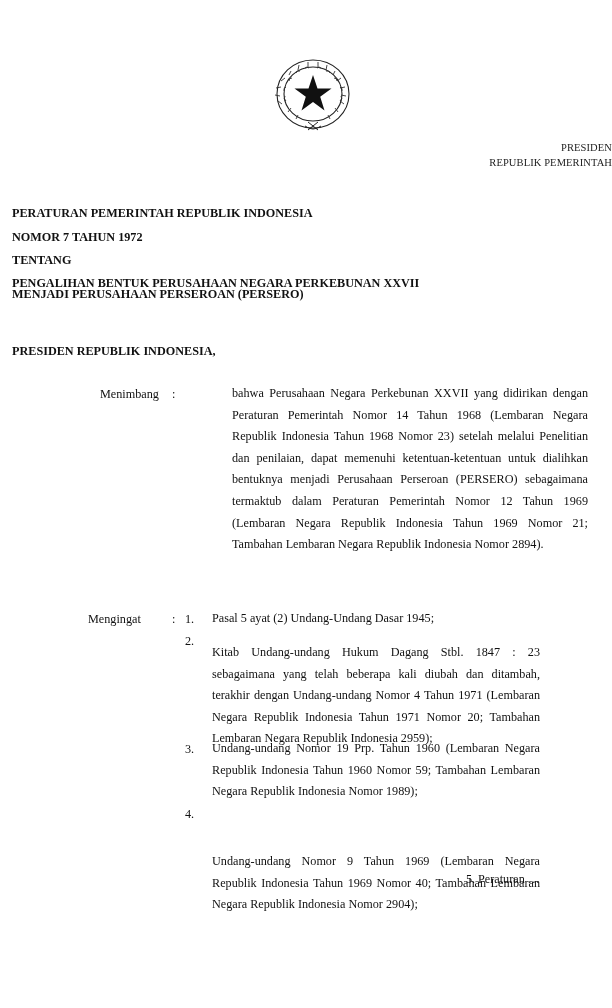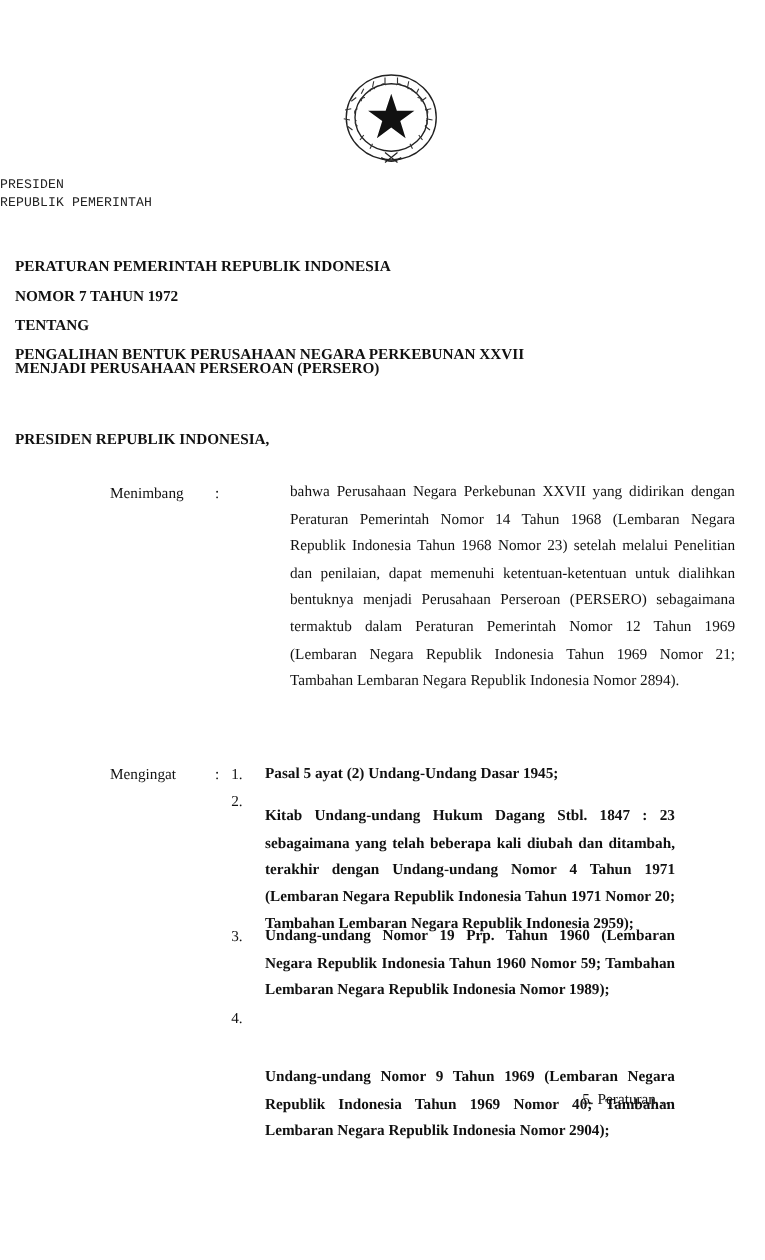--- a/index.html
+++ b/index.html
@@ -1,29 +1,29 @@
 <!DOCTYPE html>
 <html><head>
 <meta charset="utf-8">
 <style>
   html, body { margin:0; padding:0; background:#ffffff; }
   body { width:612px; height:1008px; position:relative; overflow:hidden;
          font-family:"Liberation Serif", serif; color:#111; }
   .emblem { position:absolute; left:272px; top:56px; width:82px; height:80px; }
-  .pres-label { position:absolute; left:0; width:612px; text-align:left;
-                font-family:Liberation Mono, monospace; font-size:10.5px; color:#222; letter-spacing:0.1px; }
+  .pres-label { position:absolute; left:0; width:612px; text-align:right;
+                font-family:Liberation Serif, serif; font-size:10.5px; color:#222; letter-spacing:0.1px; }
   .title { position:absolute; left:0; width:612px; text-align:left;
            font-weight:bold; font-size:12.2px; letter-spacing:0px;margin-left:12px; }
   .label { position:absolute; left:88px; font-size:12.2px; }
   .colon { position:absolute; left:172px; font-size:12.2px; }
   .para { position:absolute; left:184px; width:356px; font-size:12.2px; line-height:21.6px;
           text-align:justify;margin-left:48px; }
   .num { position:absolute; left:185px; font-size:12.2px; }
   .item { position:absolute; left:212px; width:328px; font-size:12.2px; line-height:21.6px;
-          text-align:justify;font-weight:bold; }
+          text-align:justify; }
   .next { position:absolute; right:72px; font-size:12.2px; }
 </style>
 </head>
 <body>
 
 <svg class="emblem" viewBox="0 0 82 80">
   <g fill="none" stroke="#222" stroke-width="1.1">
     <ellipse cx="41" cy="38" rx="36" ry="34"></ellipse>
     <ellipse cx="41" cy="38" rx="29" ry="27"></ellipse>
   </g>
@@ -40,21 +40,21 @@
 <div class="pres-label" style="top:142px;">PRESIDEN</div>
 <div class="pres-label" style="top:157px;">REPUBLIK PEMERINTAH</div>
 
 <div class="title" style="top:206px;">PERATURAN PEMERINTAH REPUBLIK INDONESIA</div>
 <div class="title" style="top:230px;">NOMOR 7 TAHUN 1972</div>
 <div class="title" style="top:253px;">TENTANG</div>
 <div class="title" style="top:276px;">PENGALIHAN BENTUK PERUSAHAAN NEGARA PERKEBUNAN XXVII</div>
 <div class="title" style="top:287px;">MENJADI PERUSAHAAN PERSEROAN (PERSERO)</div>
 <div class="title" style="top:344px;">PRESIDEN REPUBLIK INDONESIA,</div>
 
-<div class="label" style="top:387px;">Menimbang</div>
+<div class="label" style="top:387px;margin-left:12px;">Menimbang</div>
 <div class="colon" style="top:387px;">:</div>
 <div class="para" style="top:383px;">bahwa Perusahaan Negara Perkebunan XXVII yang didirikan dengan Peraturan Pemerintah  Nomor 14 Tahun 1968 (Lembaran Negara Republik Indonesia Tahun 1968 Nomor 23) setelah melalui Penelitian dan penilaian, dapat memenuhi ketentuan-ketentuan untuk dialihkan bentuknya menjadi Perusahaan Perseroan (PERSERO) sebagaimana termaktub dalam Peraturan Pemerintah Nomor 12 Tahun 1969 (Lembaran Negara Republik Indonesia Tahun 1969 Nomor 21; Tambahan Lembaran Negara Republik Indonesia Nomor 2894).</div>
 
 <div class="label" style="top:612px;">Mengingat</div>
 <div class="colon" style="top:612px;">:</div>
 
 <div class="num" style="top:612px;">1.</div>
 <div class="item" style="top:608px;">Pasal 5 ayat (2) Undang-Undang Dasar 1945;</div>
 
 <div class="num" style="top:634px;">2.</div>

